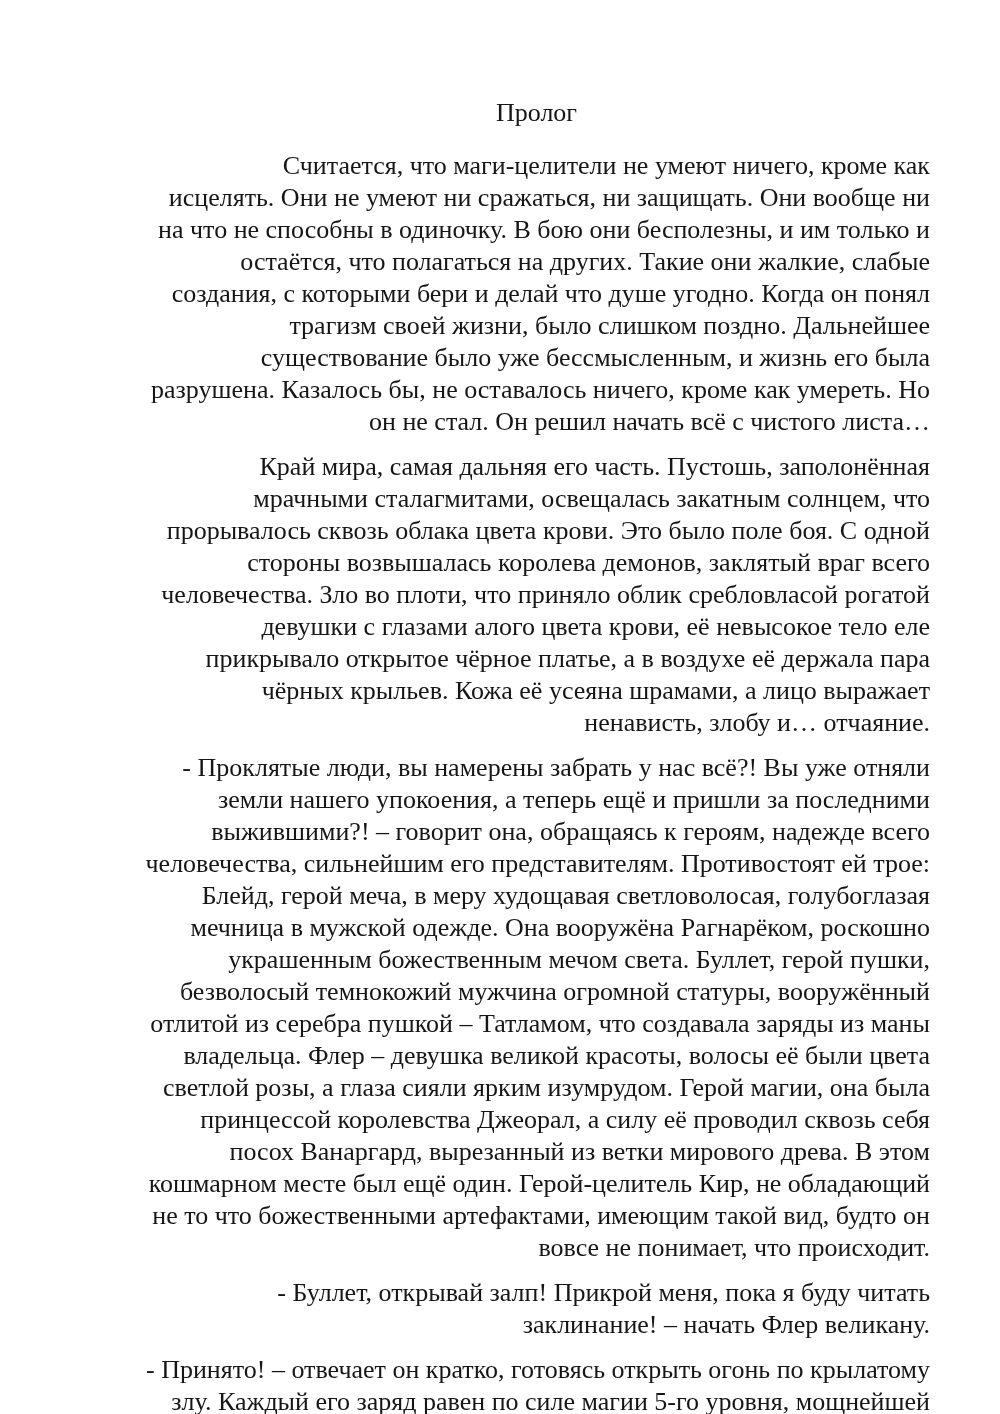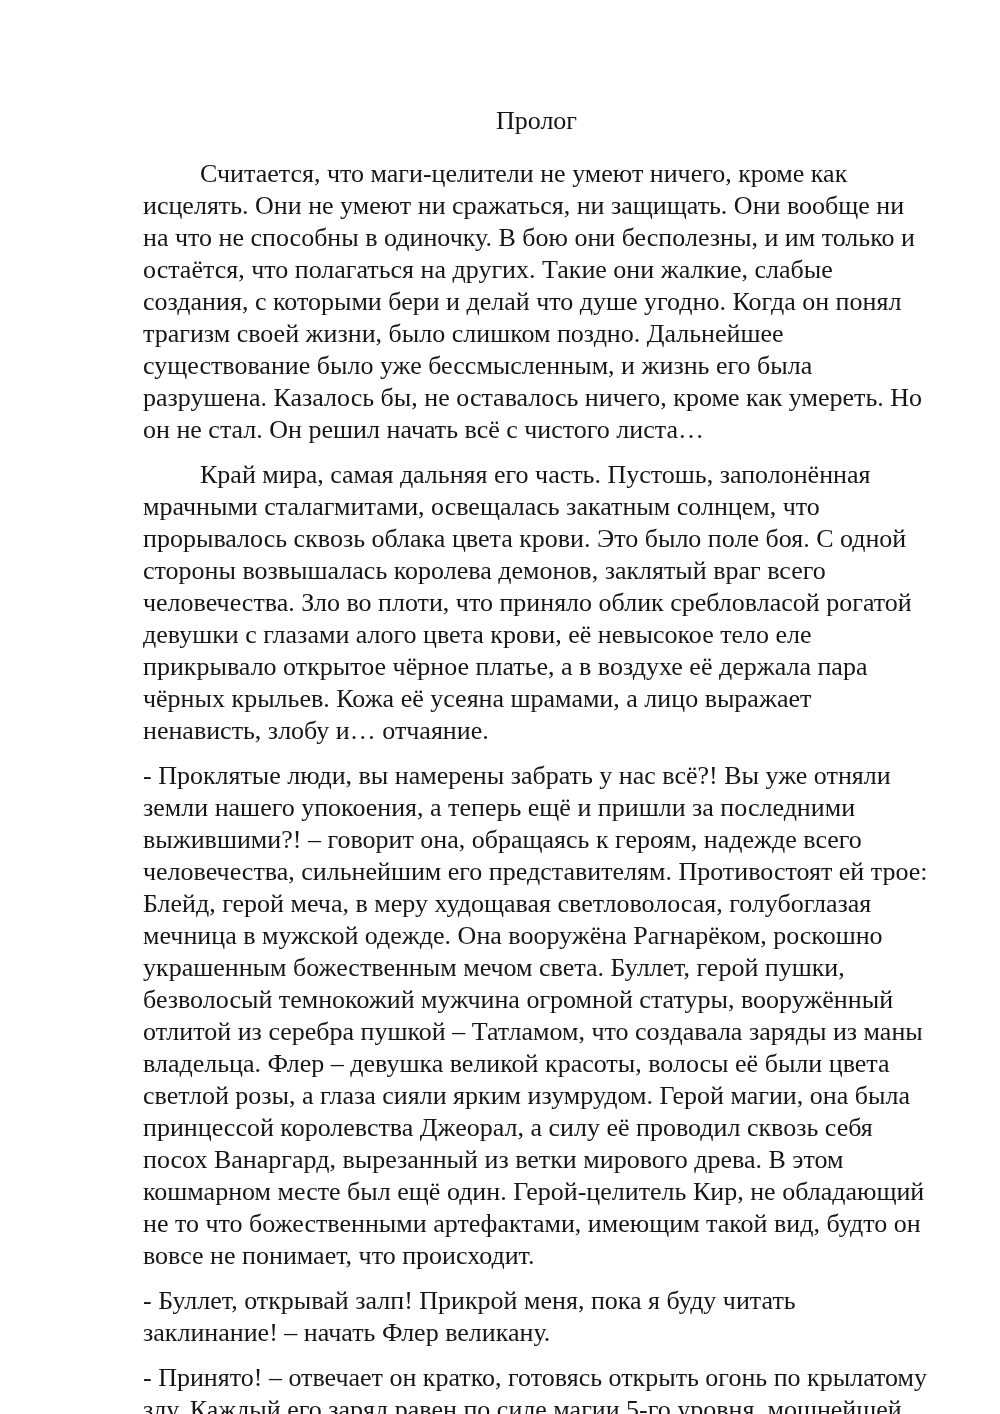--- a/index.html
+++ b/index.html
@@ -15,27 +15,27 @@
     background: #ffffff;
     color: #161616;
     padding: 89px 70px 40px 143px;
     font-family: "Liberation Serif", "DejaVu Serif", serif;
   }
   .doc-title {
     font-size: 26px;
     line-height: 32px;
     font-weight: 400;
     text-align: center;
-    margin: 16px 0 21px 0;
+    margin: 8px 0 21px 0;
   }
   .para {
     font-size: 26px;
     line-height: 32px;
     margin: 0 0 13px 0;
-    text-align: left;
+    text-align: right;
     word-spacing: normal;
   }
   .para.indented {
     text-indent: 57px;
   }
 </style>
 </head>
 <body>
 
 <div class="page">

